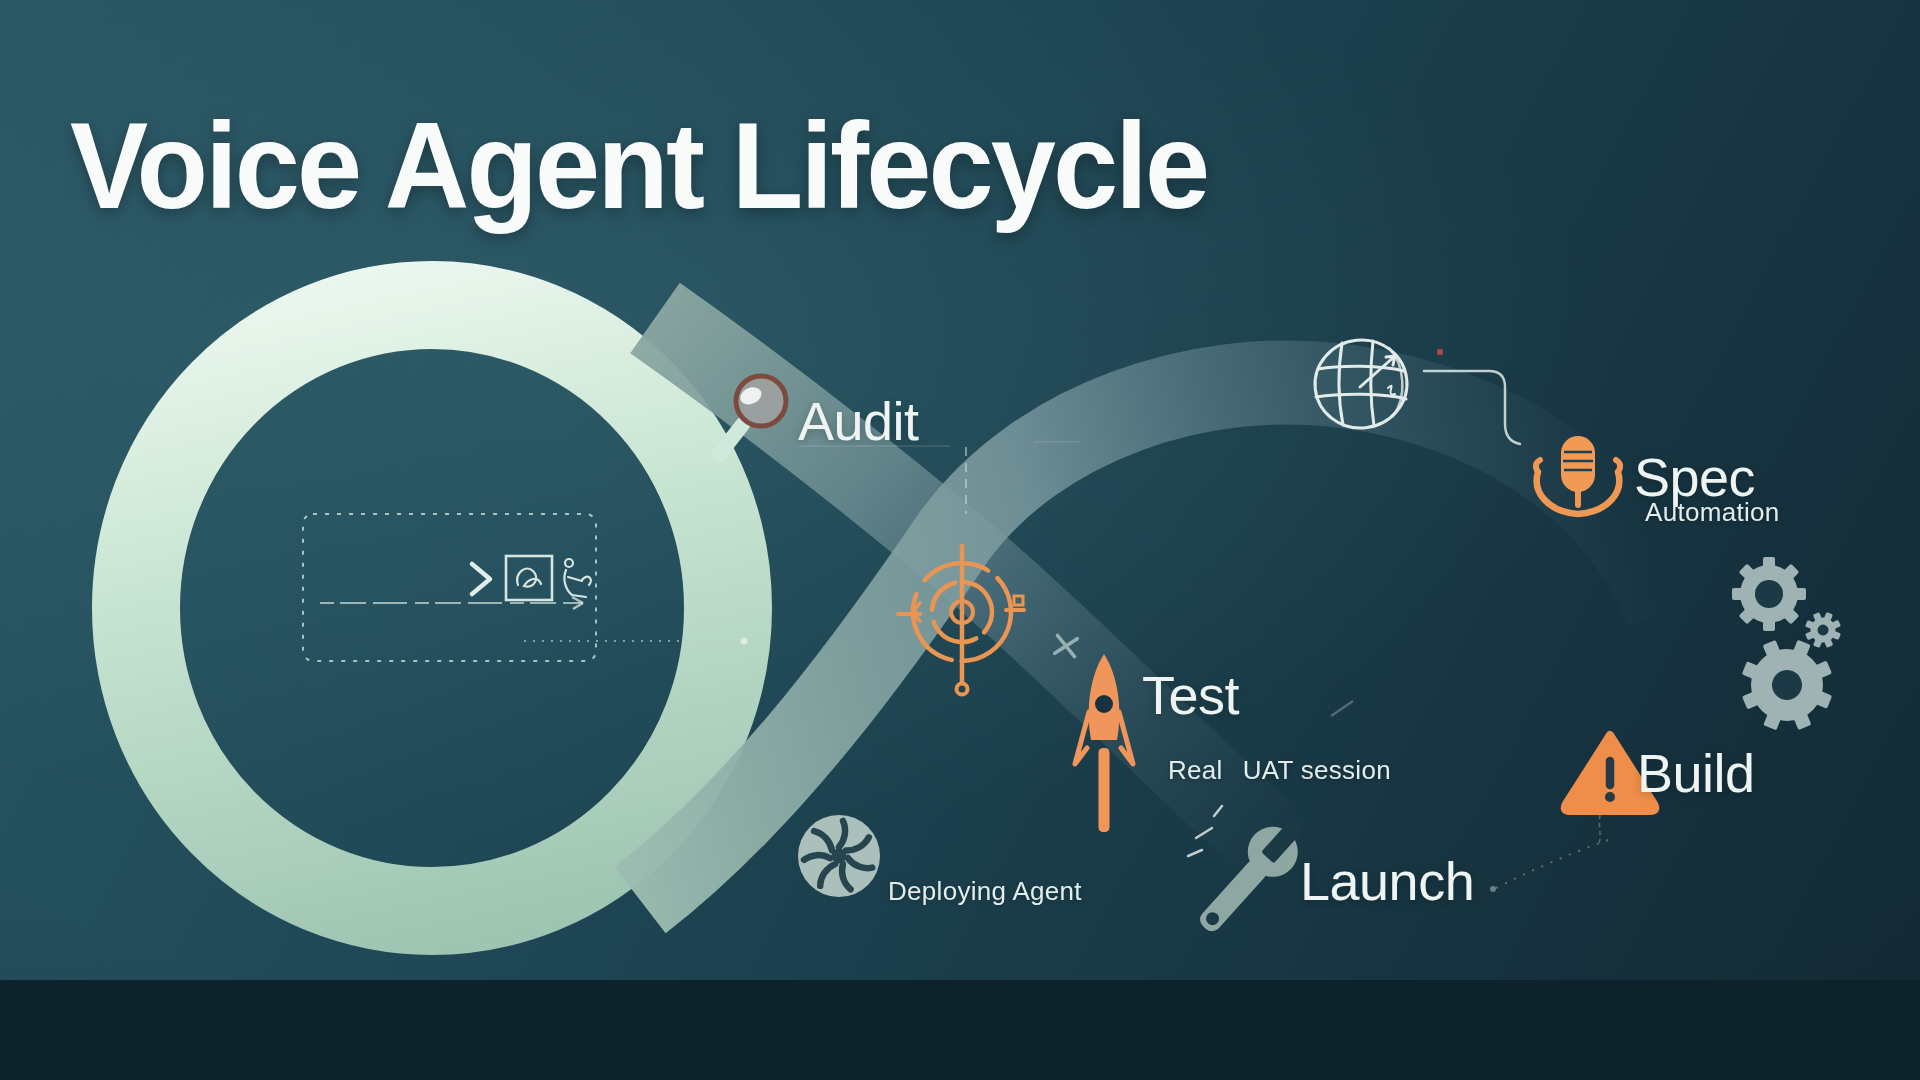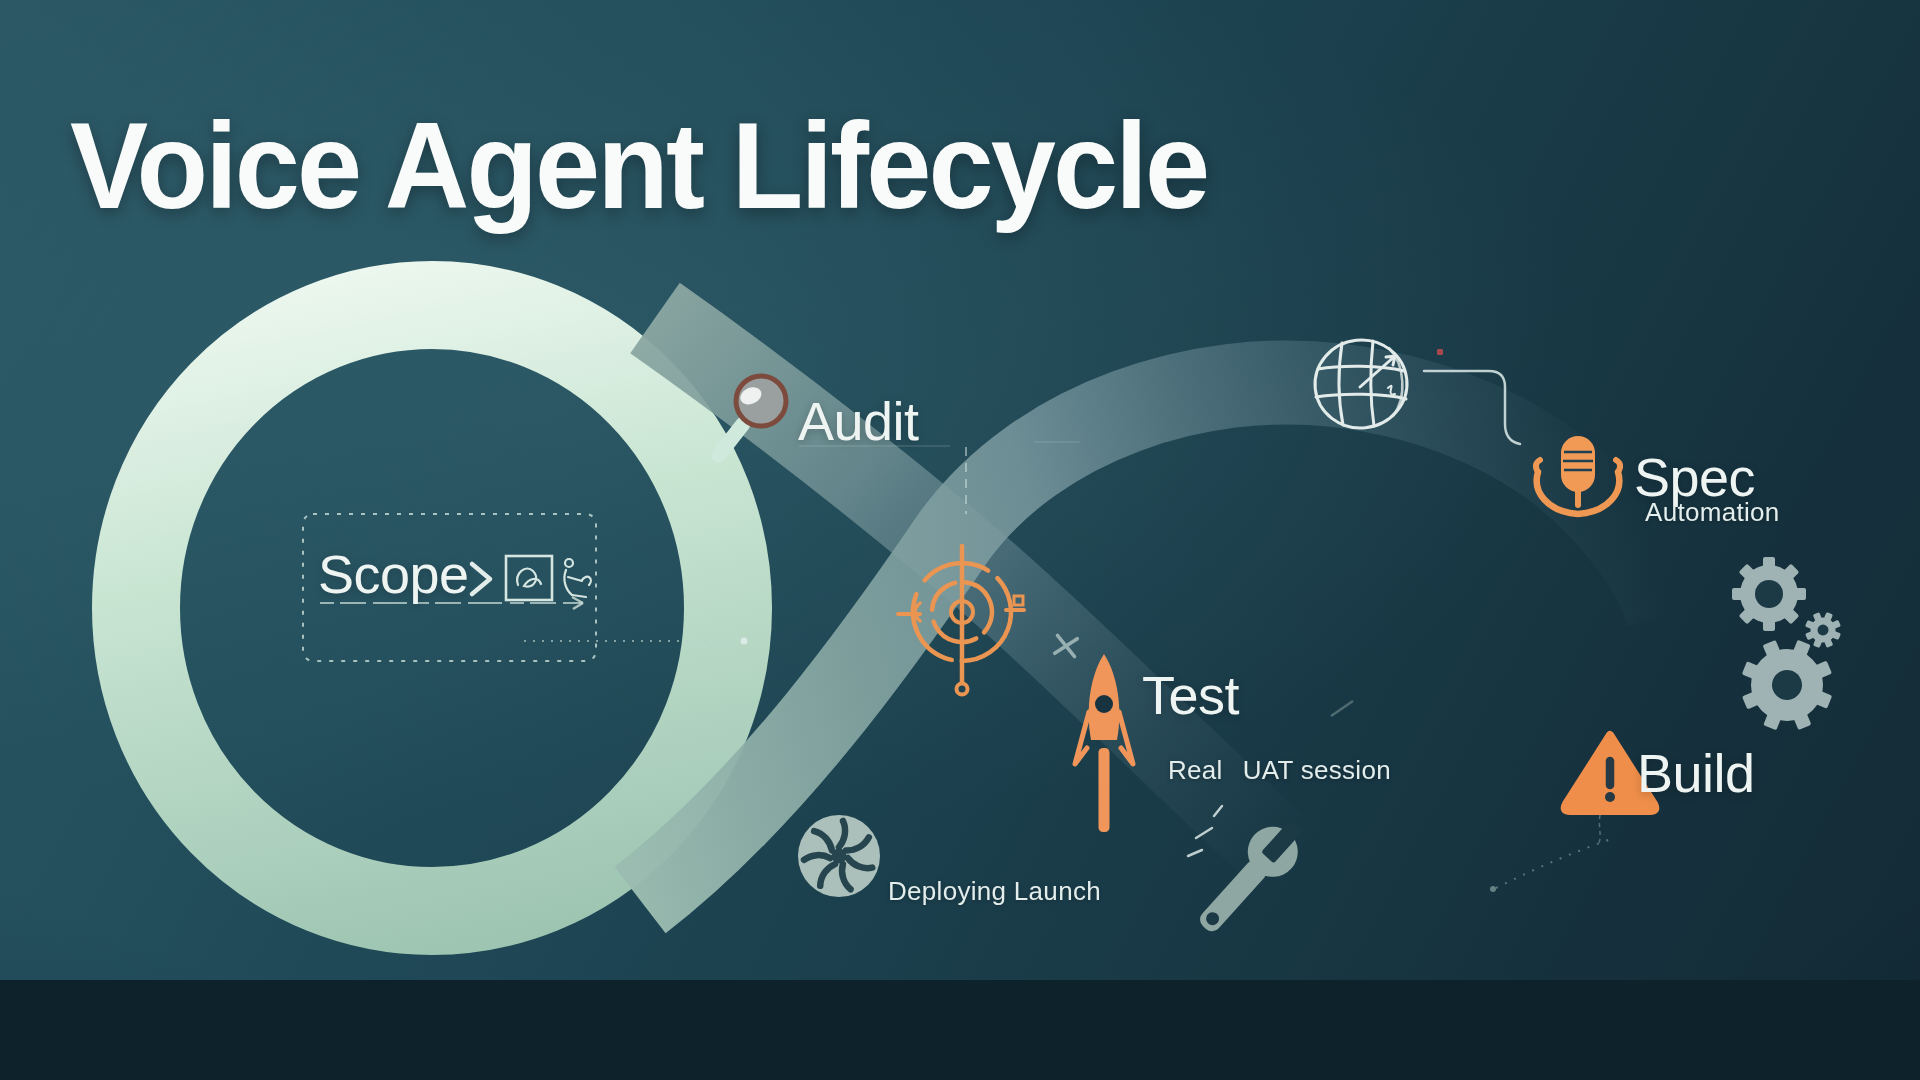--- a/index.html
+++ b/index.html
@@ -240,25 +240,25 @@
         </g>
         <circle r="36"></circle>
         <circle r="15" fill="#1c3a46"></circle>
       </g>
     </g>
   </svg>
 
   <h1 class="title">Voice Agent Lifecycle</h1>
 
   <div class="label lbl-audit">Audit</div>
-  <div class="label lbl-scope">Scope</div>
   <div class="label lbl-spec">Spec</div>
   <div class="label lbl-test">Test</div>
   <div class="label lbl-build">Build</div>
+  <div class="label lbl-launch">Launch</div>
 
   <div class="sub sub-spec">Automation</div>
   <div class="sub sub-test sub-row">
     <span>Real</span>
     <span>UAT session</span>
   </div>
-  <div class="sub sub-maintain">Deploying Launch</div>
+  <div class="sub sub-maintain">Deploying Agent</div>
 
 </div>
 
 </body></html>

